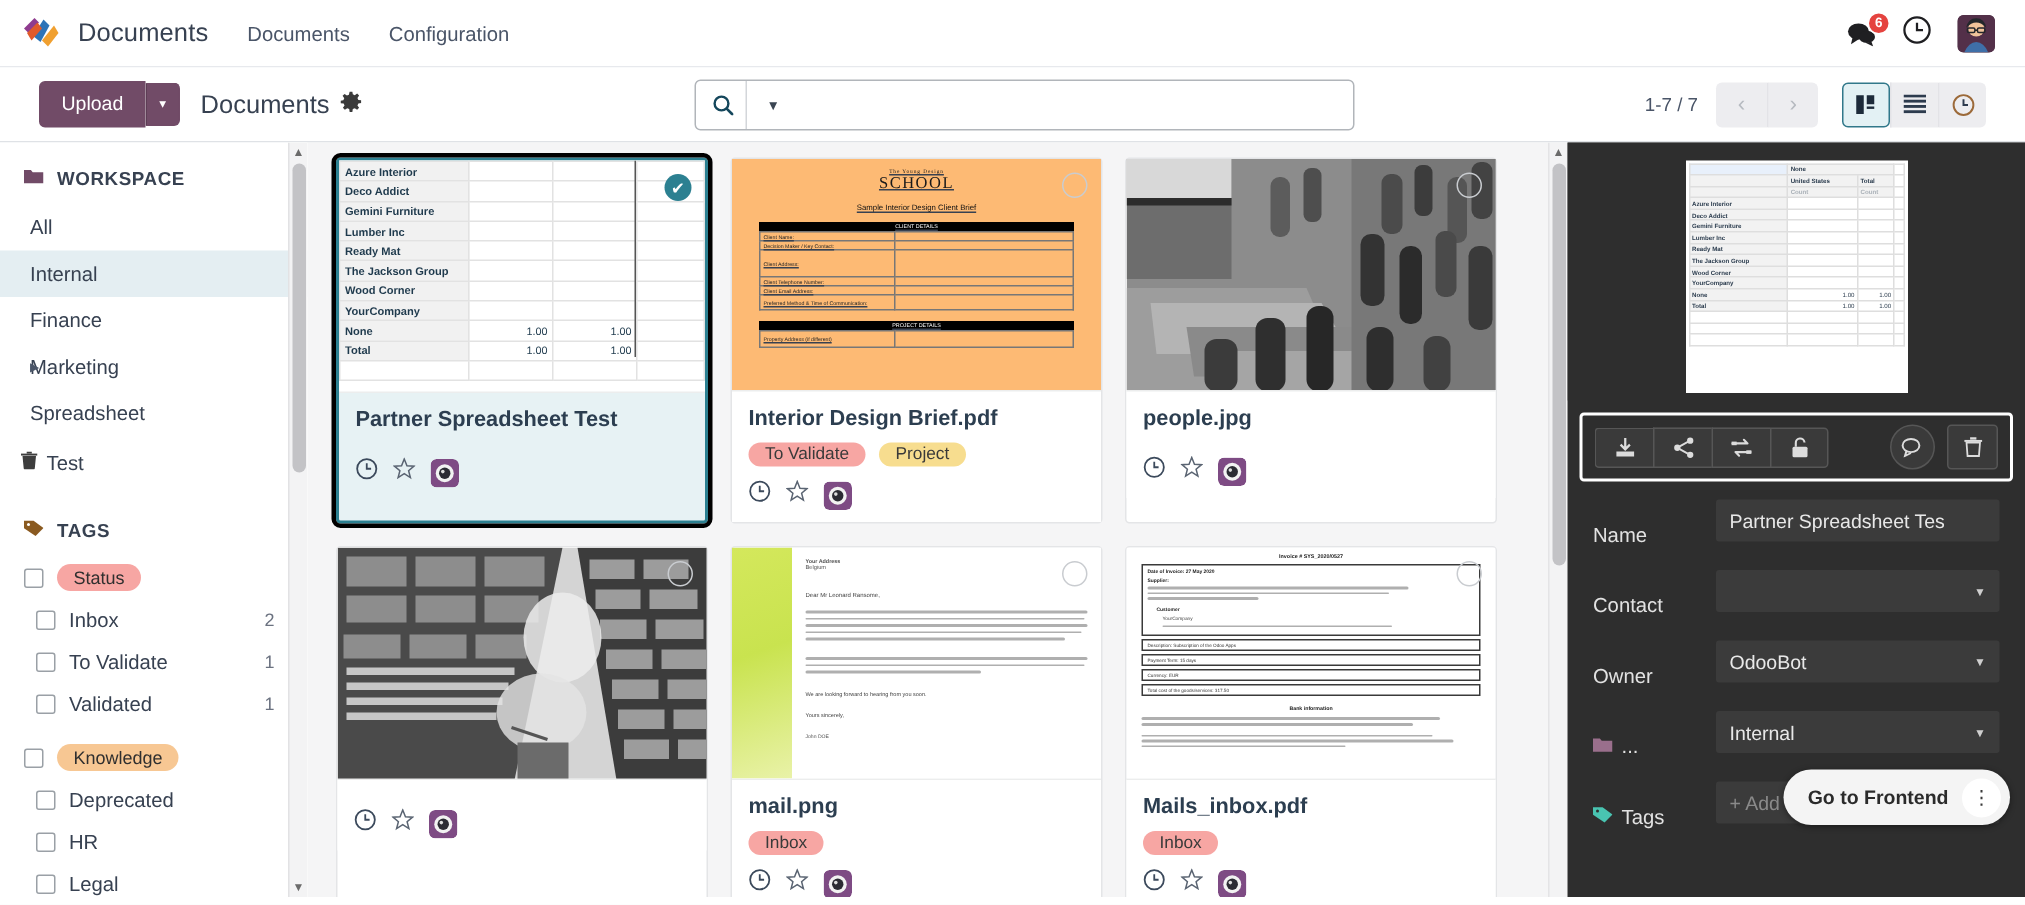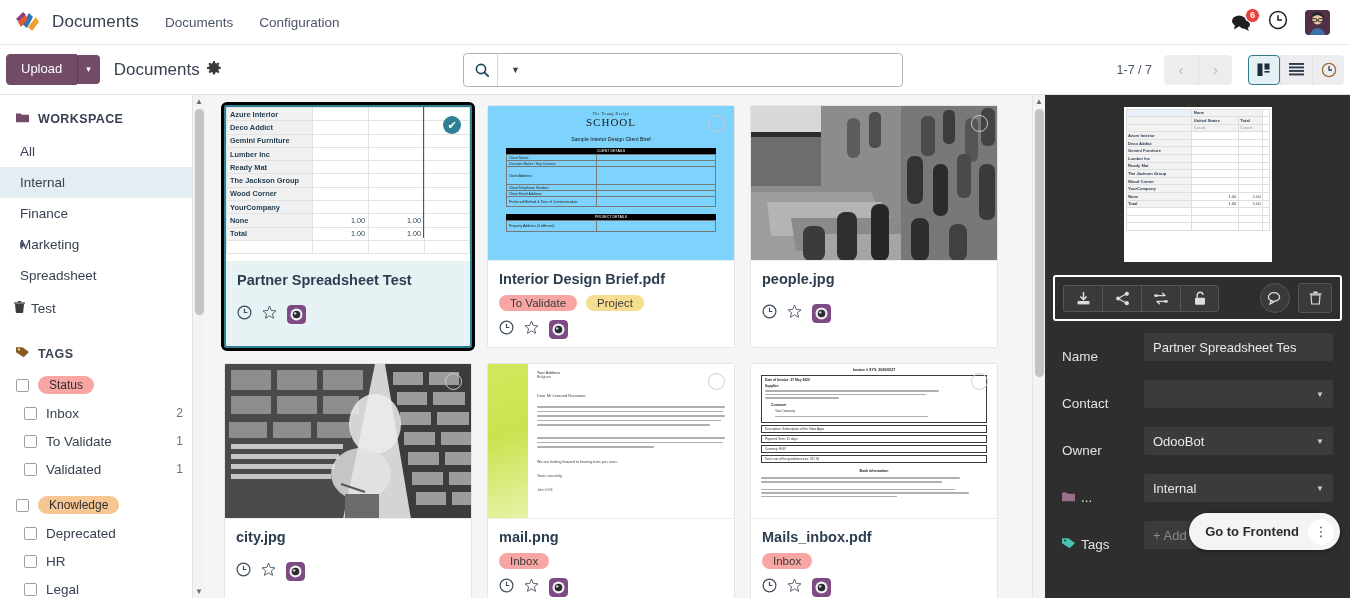--- a/index.html
+++ b/index.html
@@ -28,21 +28,21 @@
     border:1px solid #fff;
   }
   .avatar-img {
     width:25px; height:25px; border-radius:4px; overflow:hidden;
     background:#4b2d43; display:block;
   }
 
   
   .control-panel {
     height:50px; background:#fff; display:flex; align-items:center;
-    padding:0 6px; border-bottom:1px solid #dfe2e6; position:relative;
+    padding:0 26px; border-bottom:1px solid #dfe2e6; position:relative;
   }
   .btn-upload {
     background:#714b67; color:#fff; border:1px solid #714b67; font-size:13px;
     padding:6px 14px; border-radius:4px 0 0 4px; cursor:pointer; line-height:1.25;
   }
   .btn-caret {
     background:#714b67; color:#fff; border:1px solid #714b67; border-left:1px solid #5d3d55;
     padding:6px 8px; border-radius:0 4px 4px 0; cursor:pointer; font-size:9px; line-height:1.7;
   }
   .cp-title { font-size:17px; color:#374151; margin-left:14px; }
@@ -181,21 +181,21 @@
 
   
   .ss-table { width:100%; border-collapse:collapse; font-size:7.4px; color:#1f3a4d; font-weight:bold;}
   .ss-table td { border:1px solid #e2e2e2; height:13.3px; padding:0 3px; }
   .ss-table td.lbl { width:86px; background:#f1f1f1; }
   .ss-table td.num { text-align:right; font-weight:normal; font-size:7.2px; width:56px;}
   .ss-table tr.totrow td { border-top:1px solid #6a6a6a; }
   .ss-outer-line { position:absolute; left:197px; top:0; width:1px; height:131px; background:#555; }
 
   
-  .pdfpg { background:#7dd3fc; padding:6px 18px 0 18px; height:100%; }
+  .pdfpg { background:#fdba74; padding:6px 18px 0 18px; height:100%;text-decoration:underline; }
   .pdf-logo { text-align:center; font-size:11px; letter-spacing:1px; color:#1a1a1a; font-family:"Liberation Serif", serif; }
   .pdf-logo small { display:block; font-size:3.6px; letter-spacing:.6px; }
   .pdf-sub { text-align:center; font-size:5.2px; margin:8px 0 6px; color:#111; }
   .pdf-band { background:#000; color:#fff; font-size:3.6px; text-align:center; padding:1px 0; }
   .pdf-tbl { width:100%; border-collapse:collapse; }
   .pdf-tbl td { border:.5px solid #777; font-size:3.5px; padding:.5px 2px; color:#222; }
   .pdf-tbl td.l { width:43%; }
   .blur-line { background:#6d6d6d; height:1.6px; border-radius:1px; opacity:.55; }
 
   .mail-thumb { display:flex; height:100%; background:#fff; }
@@ -759,21 +759,20 @@
                 <rect x="227" y="128" width="20" height="13"></rect>
             </g>
             <ellipse cx="150" cy="60" rx="26" ry="30" fill="#ececec" opacity=".85"></ellipse>
             <ellipse cx="136" cy="110" rx="30" ry="26" fill="#e3e3e3" opacity=".8"></ellipse>
             <rect x="120" y="130" width="34" height="25" fill="#6b6b6b"></rect>
             <path d="M116 120 L140 128" stroke="#555" stroke-width="2"></path>
           </svg>
           <div class="sel-circle"></div>
         </div>
         <div class="card-body">
-          <div class="card-title">city.jpg</div>
           <div class="card-tags"></div>
           <div class="card-foot">
             <span>
               <svg width="15" height="15" viewBox="0 0 15 15">
                   <circle cx="7.5" cy="7.5" r="6.4" fill="none" stroke="#3c4a5c" stroke-width="1.2"></circle>
                   <path d="M7.5 3.8 V7.5 H10.4" stroke="#3c4a5c" stroke-width="1.2" fill="none"></path>
                 </svg>
             </span>
             <span>
               <svg width="15" height="15" viewBox="0 0 15 15">

